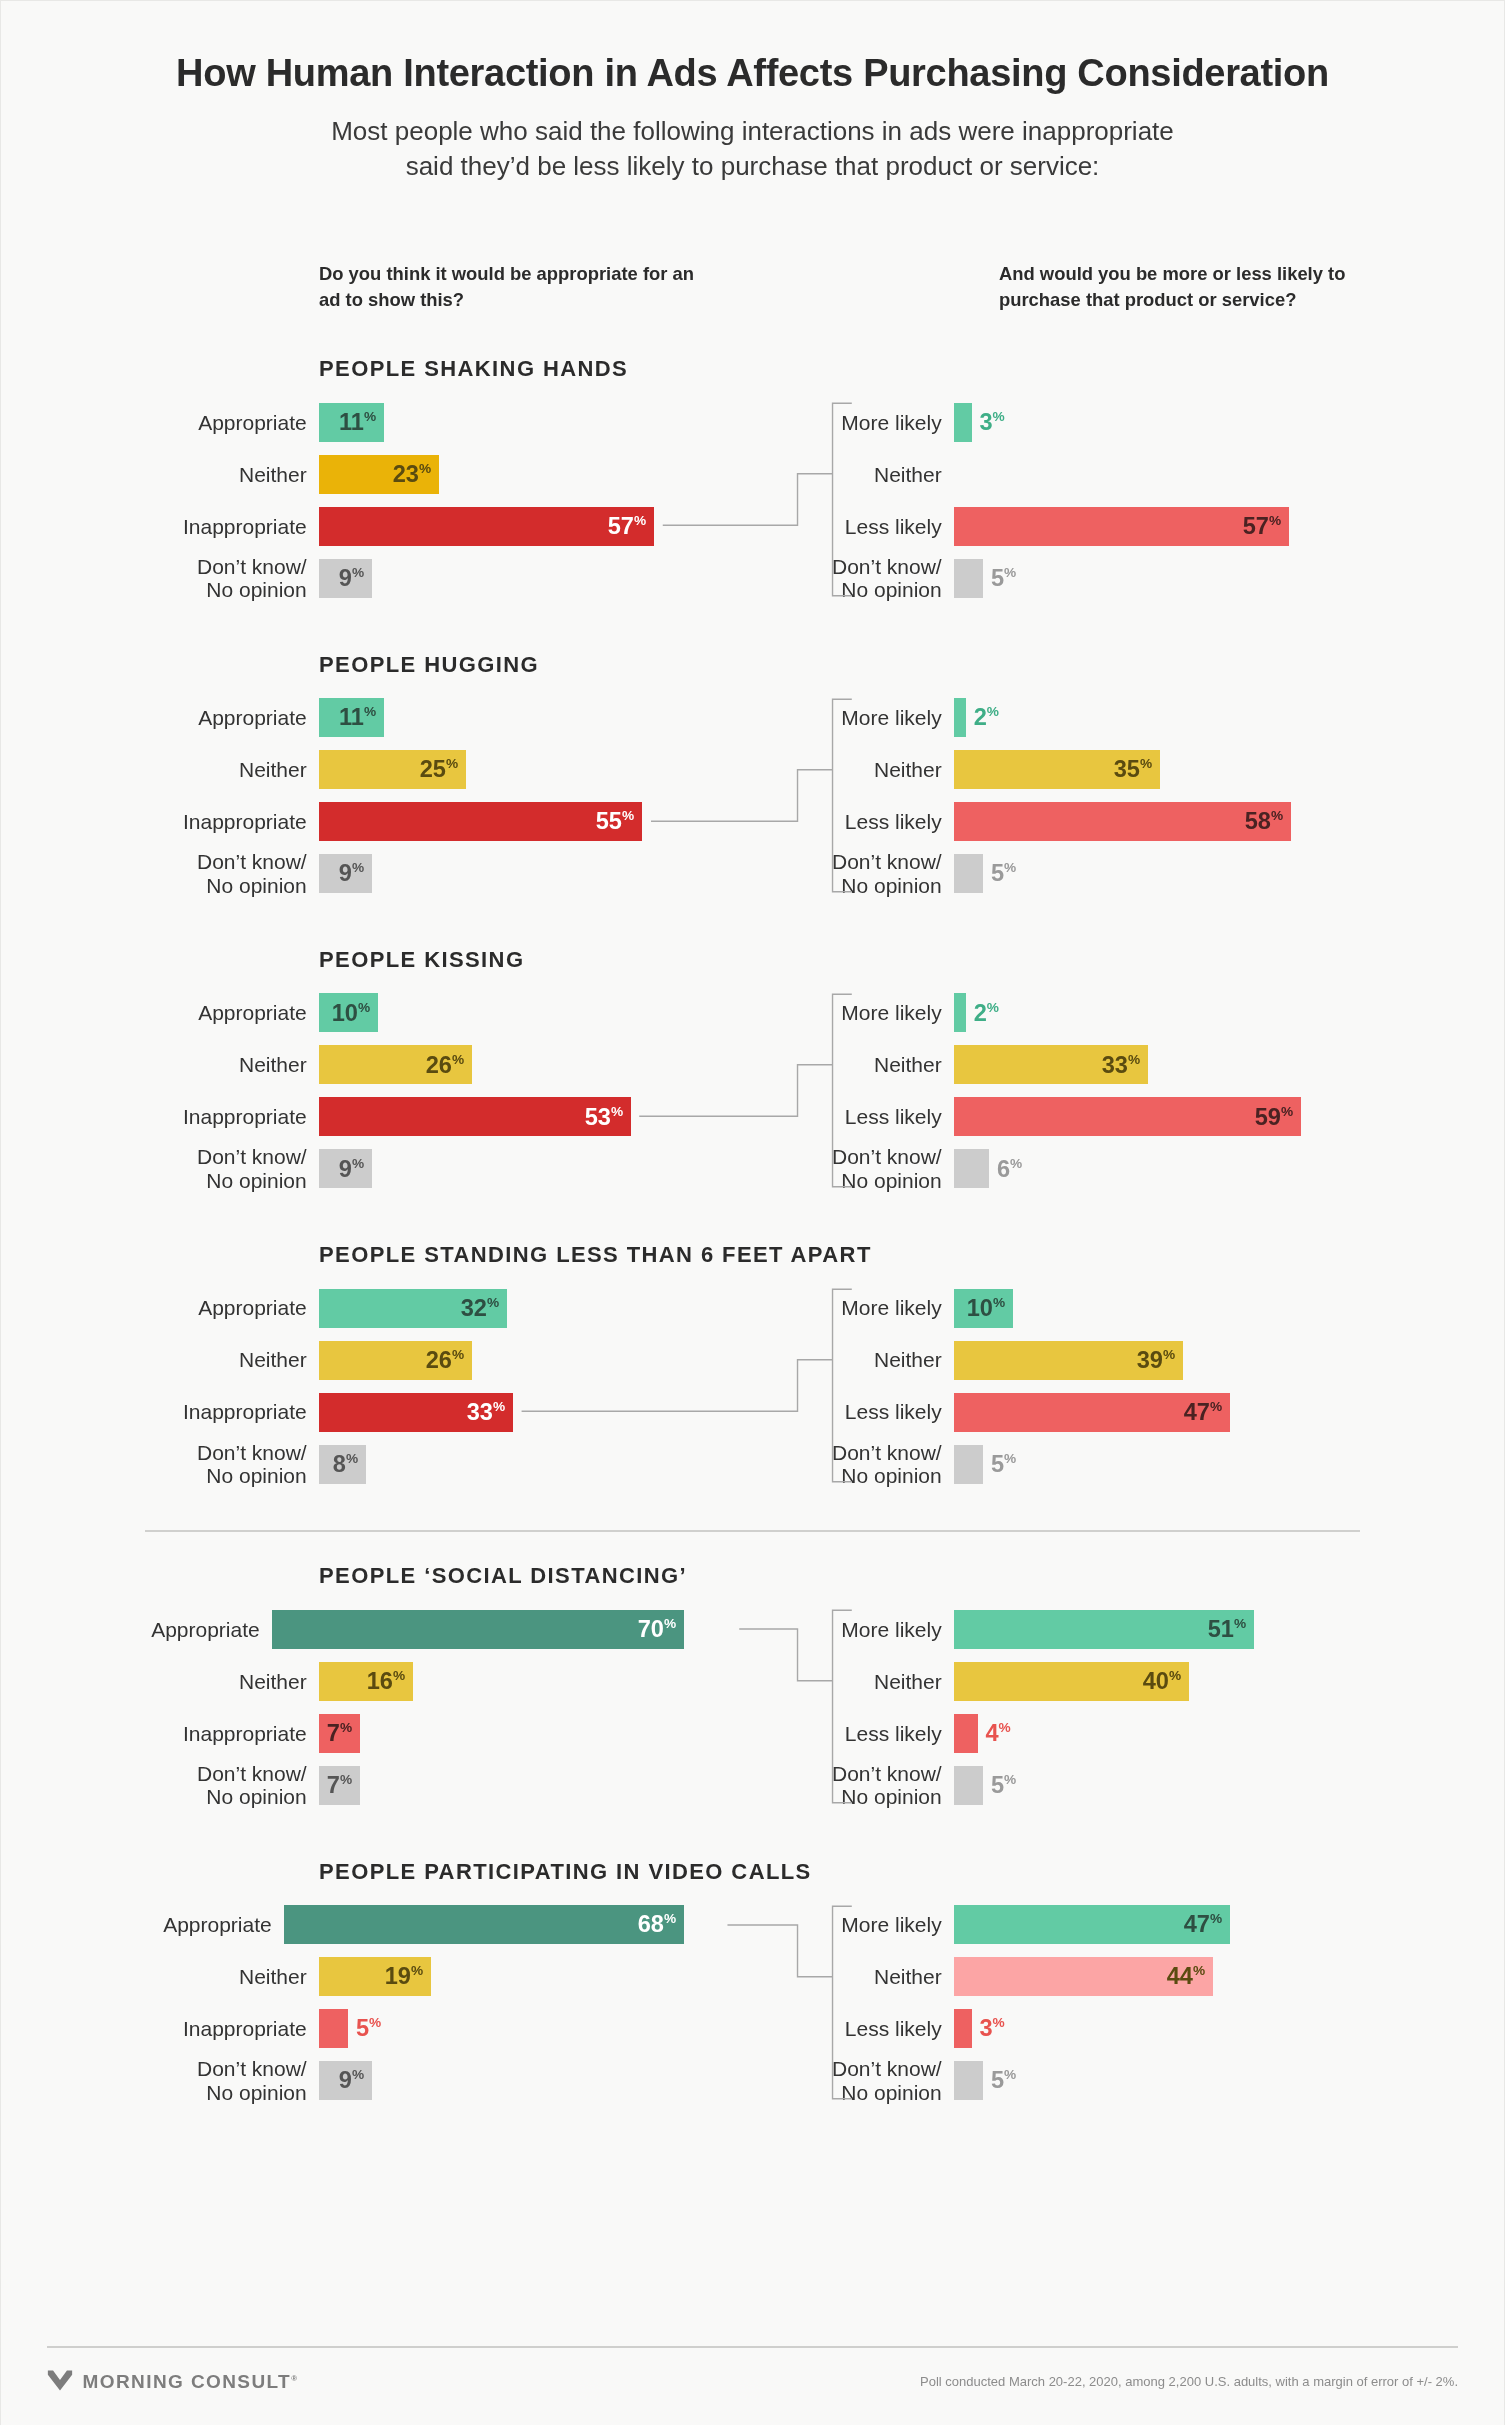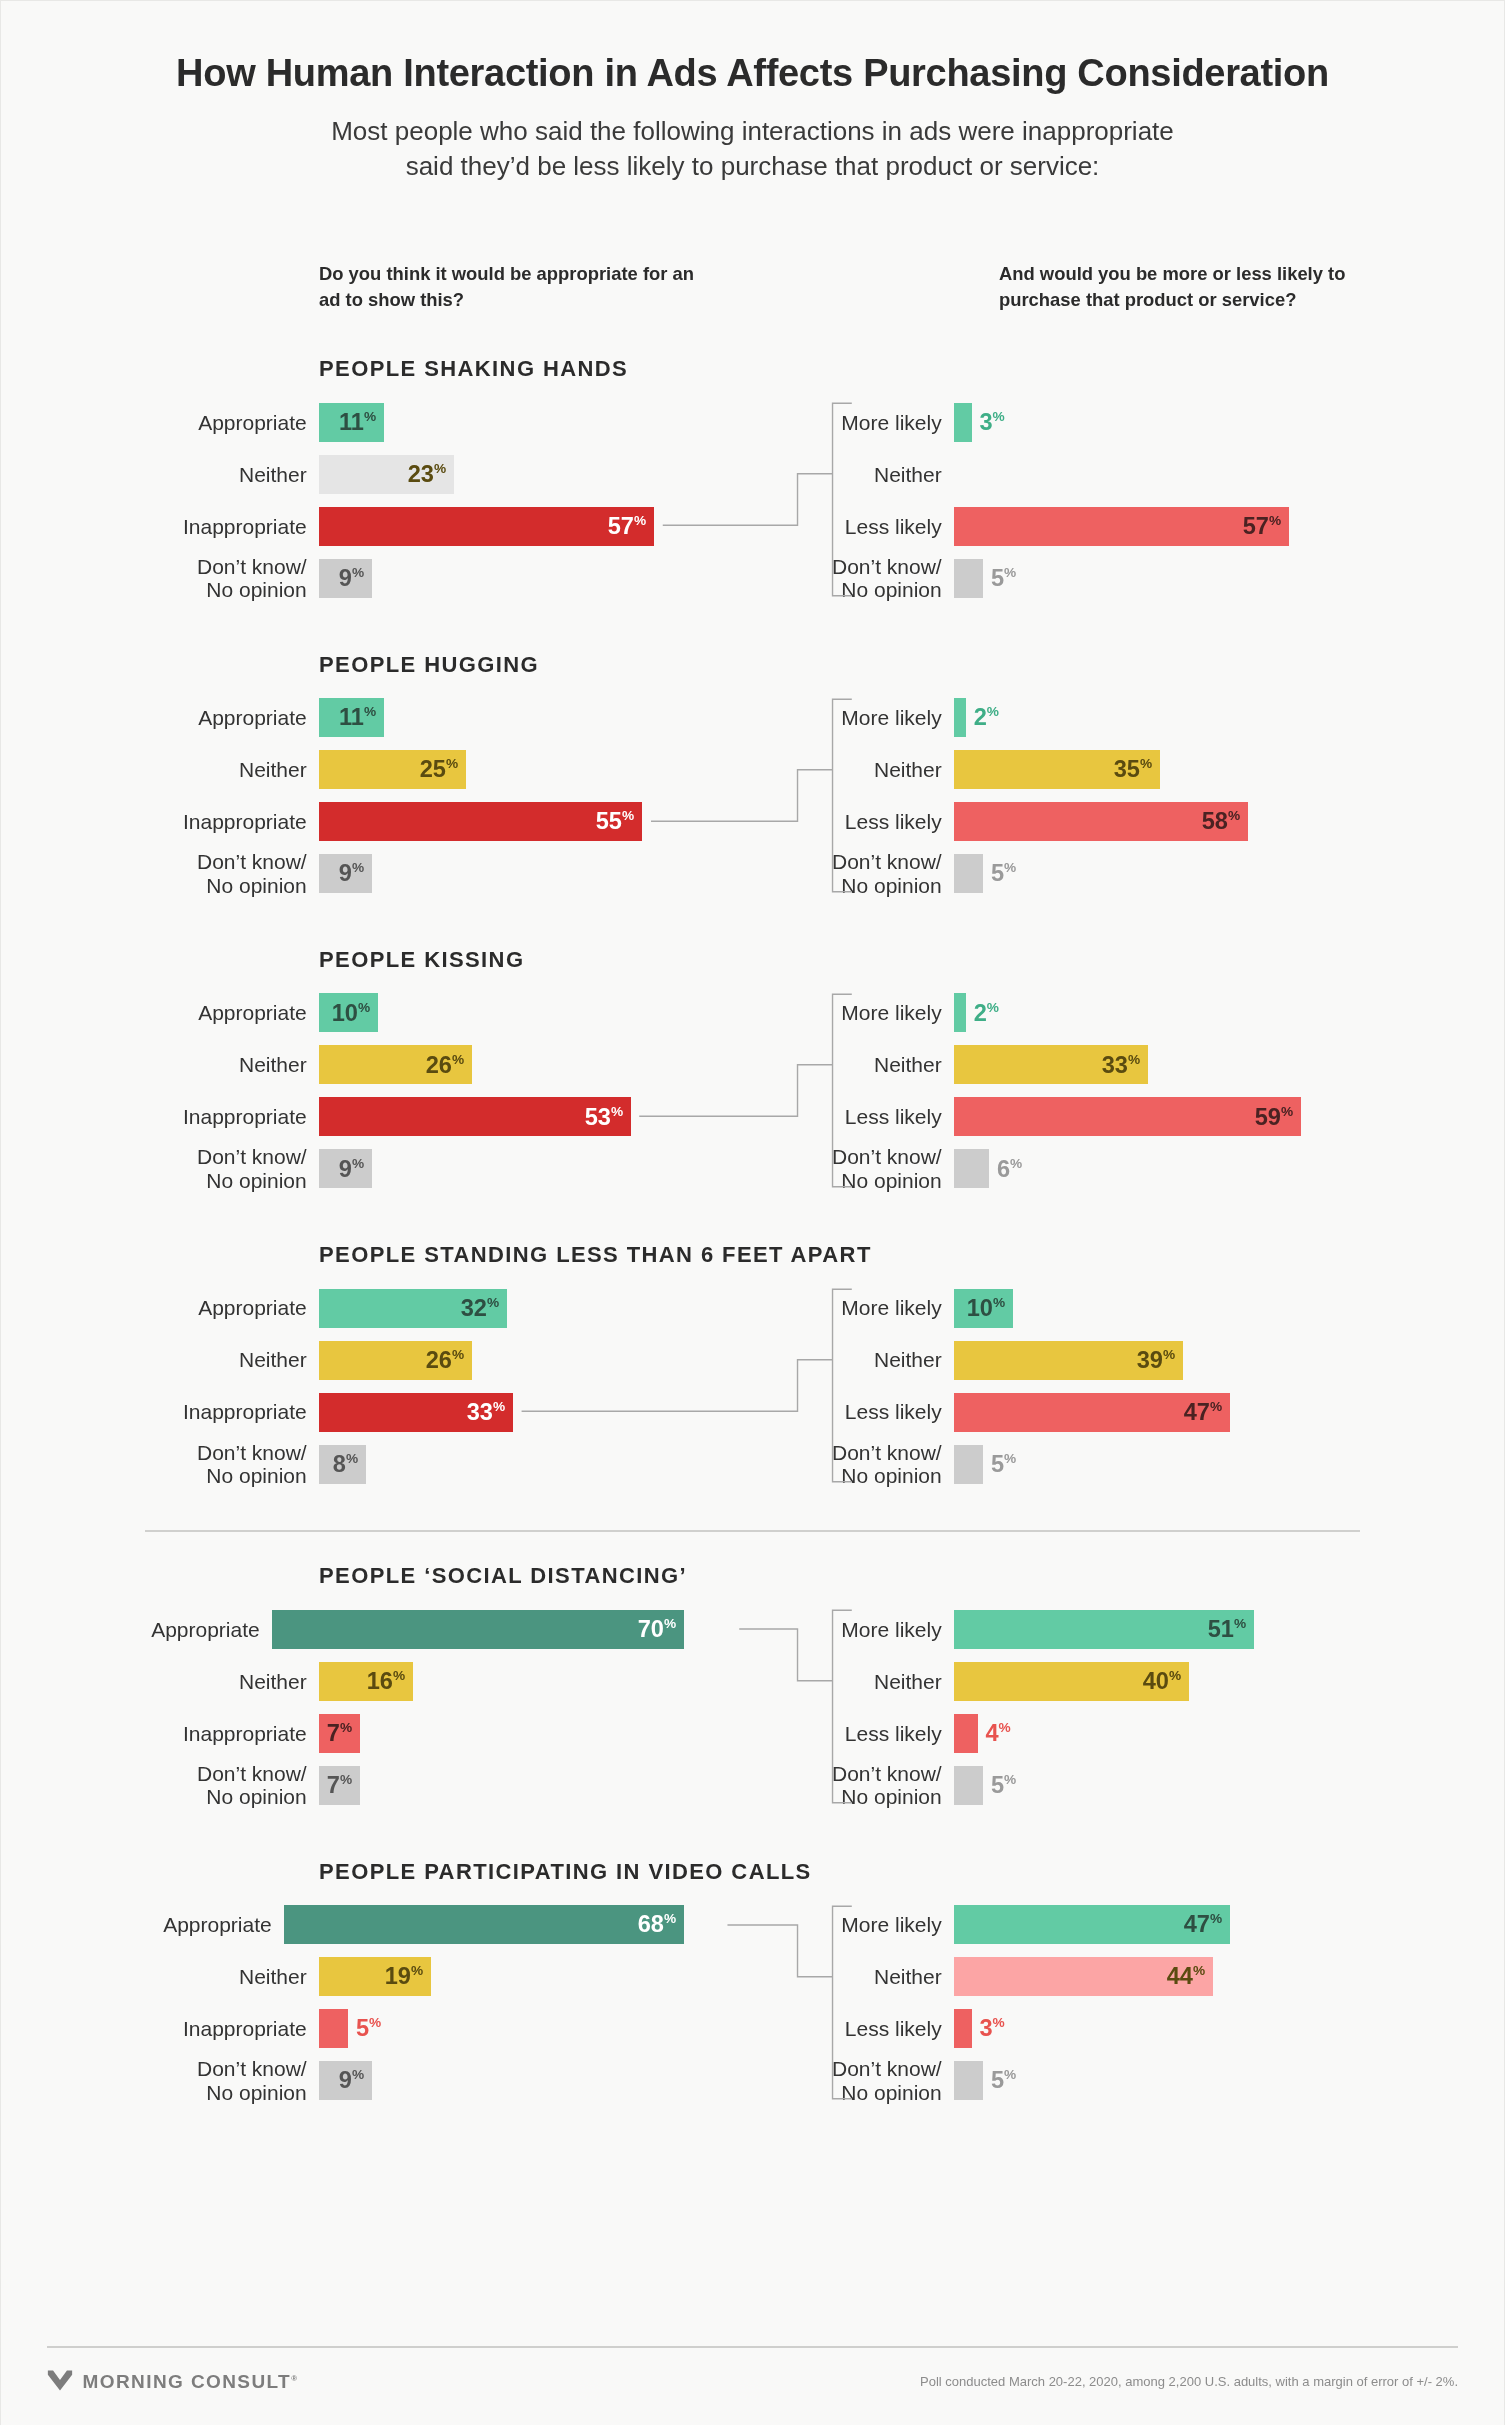--- a/index.html
+++ b/index.html
@@ -191,21 +191,21 @@
               <div class="rlabel">Appropriate</div>
               <div class="barwrap">
                 <div class="bar" style="width: 65px; background: rgb(98, 203, 164);">
                   <span class="val" style="color: rgb(46, 79, 66);">11<sup>%</sup></span>
                 </div>
               </div>
             </div>
             <div class="row">
               <div class="rlabel">Neither</div>
               <div class="barwrap">
-                <div class="bar" style="width: 135px; background: #e5e5e5; text-align: right;">
+                <div class="bar" style="width: 120px; background: #eab308; text-align: right;">
                   <span class="val" style="color: rgb(90, 75, 16);">23<sup>%</sup></span>
                 </div>
               </div>
             </div>
             <div class="row">
               <div class="rlabel">Inappropriate</div>
               <div class="barwrap">
                 <div class="bar" style="width: 335px; background: rgb(211, 44, 44);">
                   <span class="val" style="color: rgb(255, 255, 255);">57<sup>%</sup></span>
                 </div>
@@ -311,21 +311,21 @@
               <div class="rlabel">Neither</div>
               <div class="barwrap">
                 <div class="bar" style="width: 206px; background: rgb(232, 198, 63);">
                   <span class="val" style="color: rgb(90, 75, 16);">35<sup>%</sup></span>
                 </div>
               </div>
             </div>
             <div class="row">
               <div class="rlabel">Less likely</div>
               <div class="barwrap">
-                <div class="bar" style="width: 294px; background: rgb(238, 97, 97);">
+                <div class="bar" style="width: 337px; background: rgb(238, 97, 97);">
                   <span class="val" style="color: rgb(74, 34, 34);">58<sup>%</sup></span>
                 </div>
               </div>
             </div>
             <div class="row">
               <div class="rlabel">Don’t know/
 No opinion</div>
               <div class="barwrap">
                 <div class="bar" style="width: 29px; background: rgb(204, 204, 204);">
                   <span class="val outside" style="color: rgb(154, 154, 154);">5<sup>%</sup></span>

